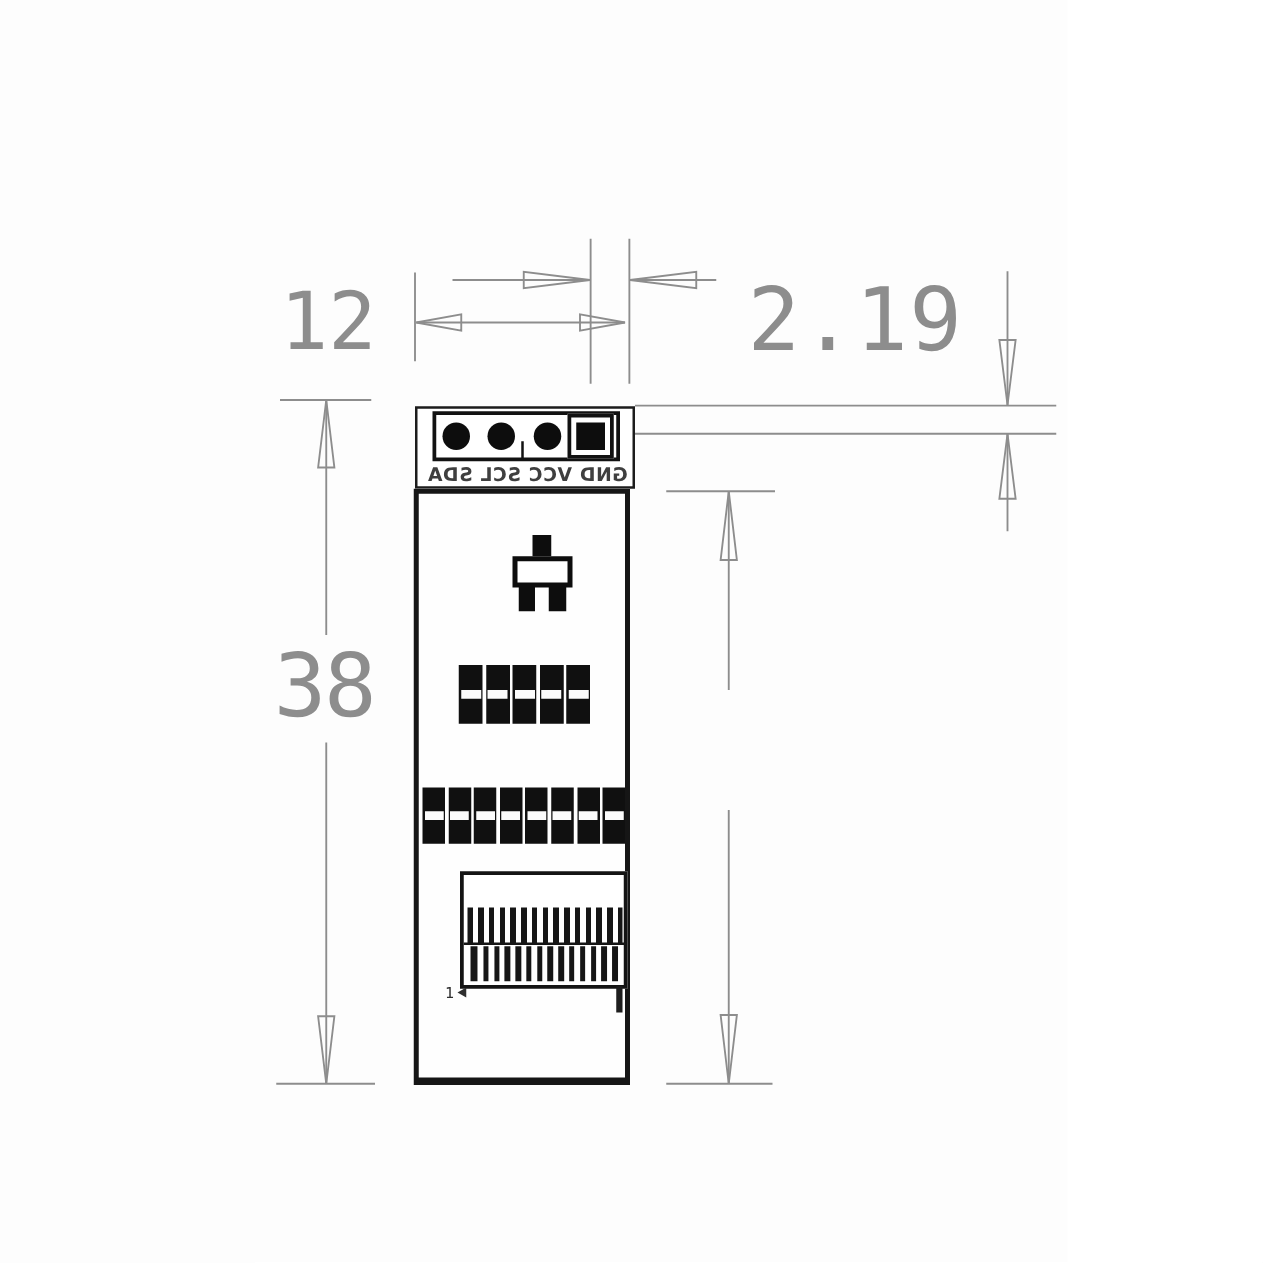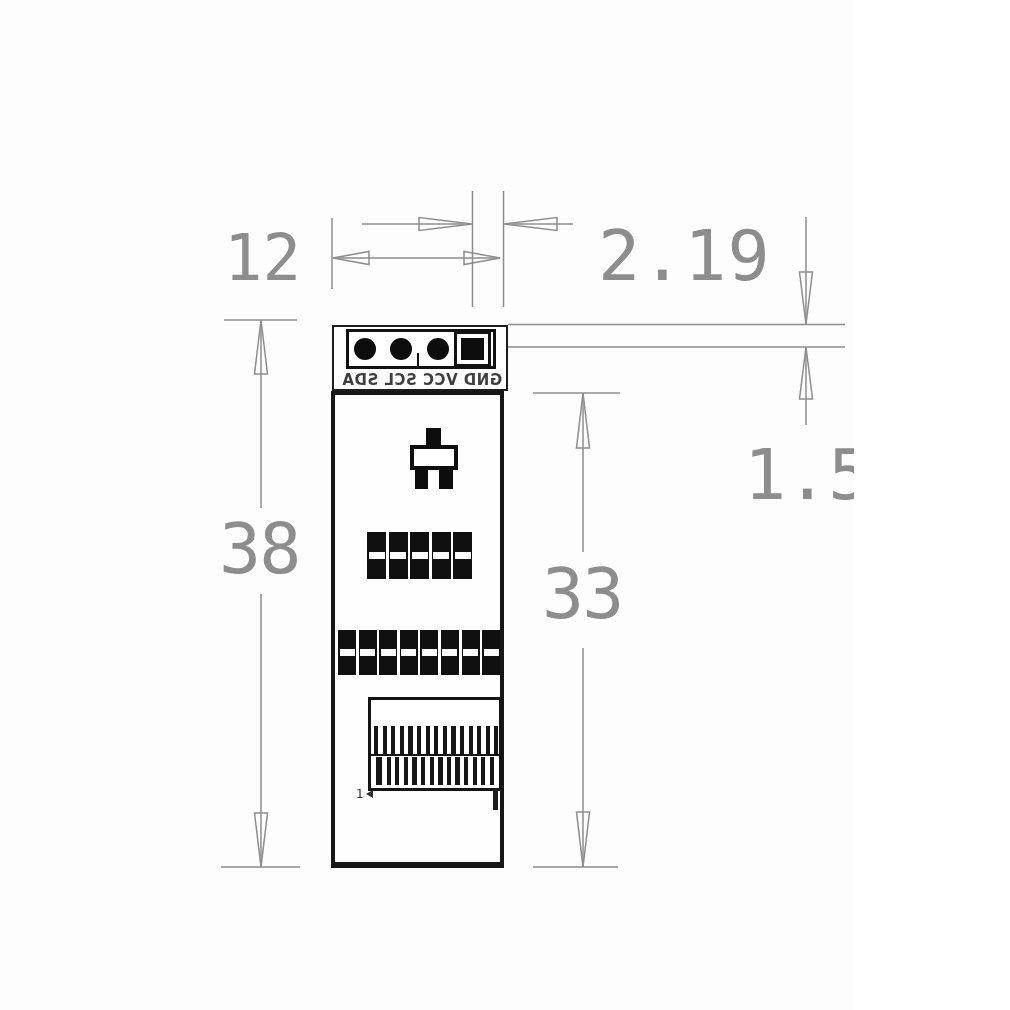--- a/index.html
+++ b/index.html
@@ -100,22 +100,20 @@
       <line x1="806" y1="217" x2="806" y2="324"></line>
       <line x1="806" y1="347" x2="806" y2="425"></line>
       <polygon points="806,324 799.5,272 812.5,272"></polygon>
       <polygon points="806,347 799.5,399 812.5,399"></polygon>
     </g>
   </svg>
 
   <div class="dim-num" style="left:224px;top:226px;font-size:64px;">12</div>
   <div class="dim-num" style="left:598px;top:184px;font-size:70px;letter-spacing:1px;margin-top:37px;">2.19</div>
   <div class="dim-num" style="left:219px;top:514px;font-size:70px;letter-spacing:-2px;">38</div>
-  <div class="dim-num" style="left:542px;top:559px;font-size:70px;letter-spacing:-2px;">33</div>
-  <div class="dim-num" style="left:744px;top:440px;font-size:70px;">1.5</div>
 
   <div class="abs top-section">
     <div style="position:absolute;left:-332px;top:-325px;">
       <div class="abs pad-row"></div>
       <div class="abs pin-round" style="left:352px;"></div>
       <div class="abs pin-round" style="left:388px;"></div>
       <div class="abs pin-round" style="left:425px;"></div>
       <div class="abs pin-div"></div>
       <div class="abs sq-outer"></div>
       <div class="abs sq-inner"></div>

